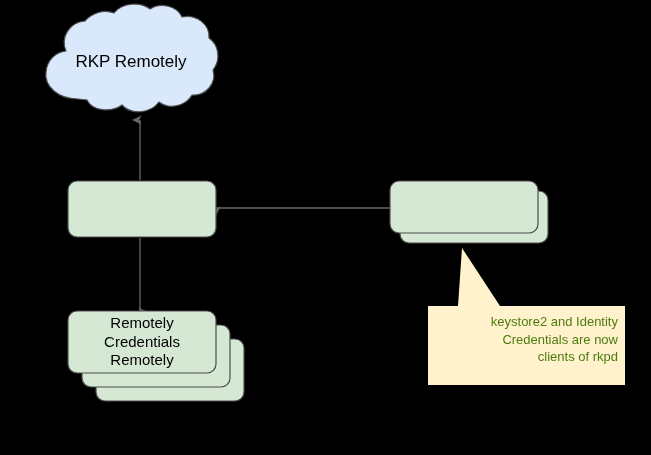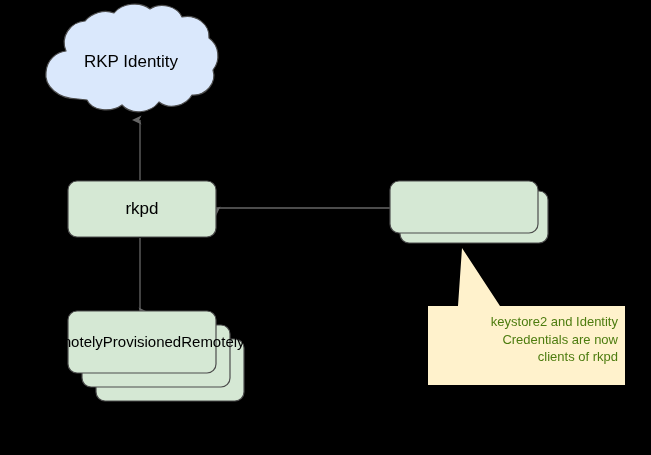--- a/index.html
+++ b/index.html
@@ -52,21 +52,21 @@
     width: 148px;
     height: 56px;
     font-size: 17px;
   }
   #rpc-label {
     left: 68px;
     top: 311px;
     width: 148px;
     height: 62px;
     font-size: 15px;
-    flex-direction: row;
+    flex-direction: column;
   }
   #rpc-label span { display: block; }
   #callout-text {
     position: absolute;
     left: 436px;
     top: 313px;
     width: 182px;
     height: 70px;
     font-size: 13px;
     color: #4d7c0f;
@@ -139,28 +139,27 @@
                L 462 248
                L 500 306
                L 625 306
                L 625 385
                L 428 385
                Z" fill="#fff2cc" stroke="none"></path>
     </g>
 
   </svg>
 
-  <div class="node-label" id="cloud-label">RKP Identity</div>
+  <div class="node-label" id="cloud-label">RKP Remotely</div>
 
-  <div class="node-label" id="rkpd-label">rkpd</div>
 
 
   <div class="node-label" id="rpc-label">
     <span>Remotely</span>
-    <span>Provisioned</span>
+    <span>Credentials</span>
     <span>Remotely</span>
   </div>
 
   <div id="callout-text">keystore2 and Identity
 Credentials are now
 clients of rkpd</div>
 
 </div>
 
 </body></html>

